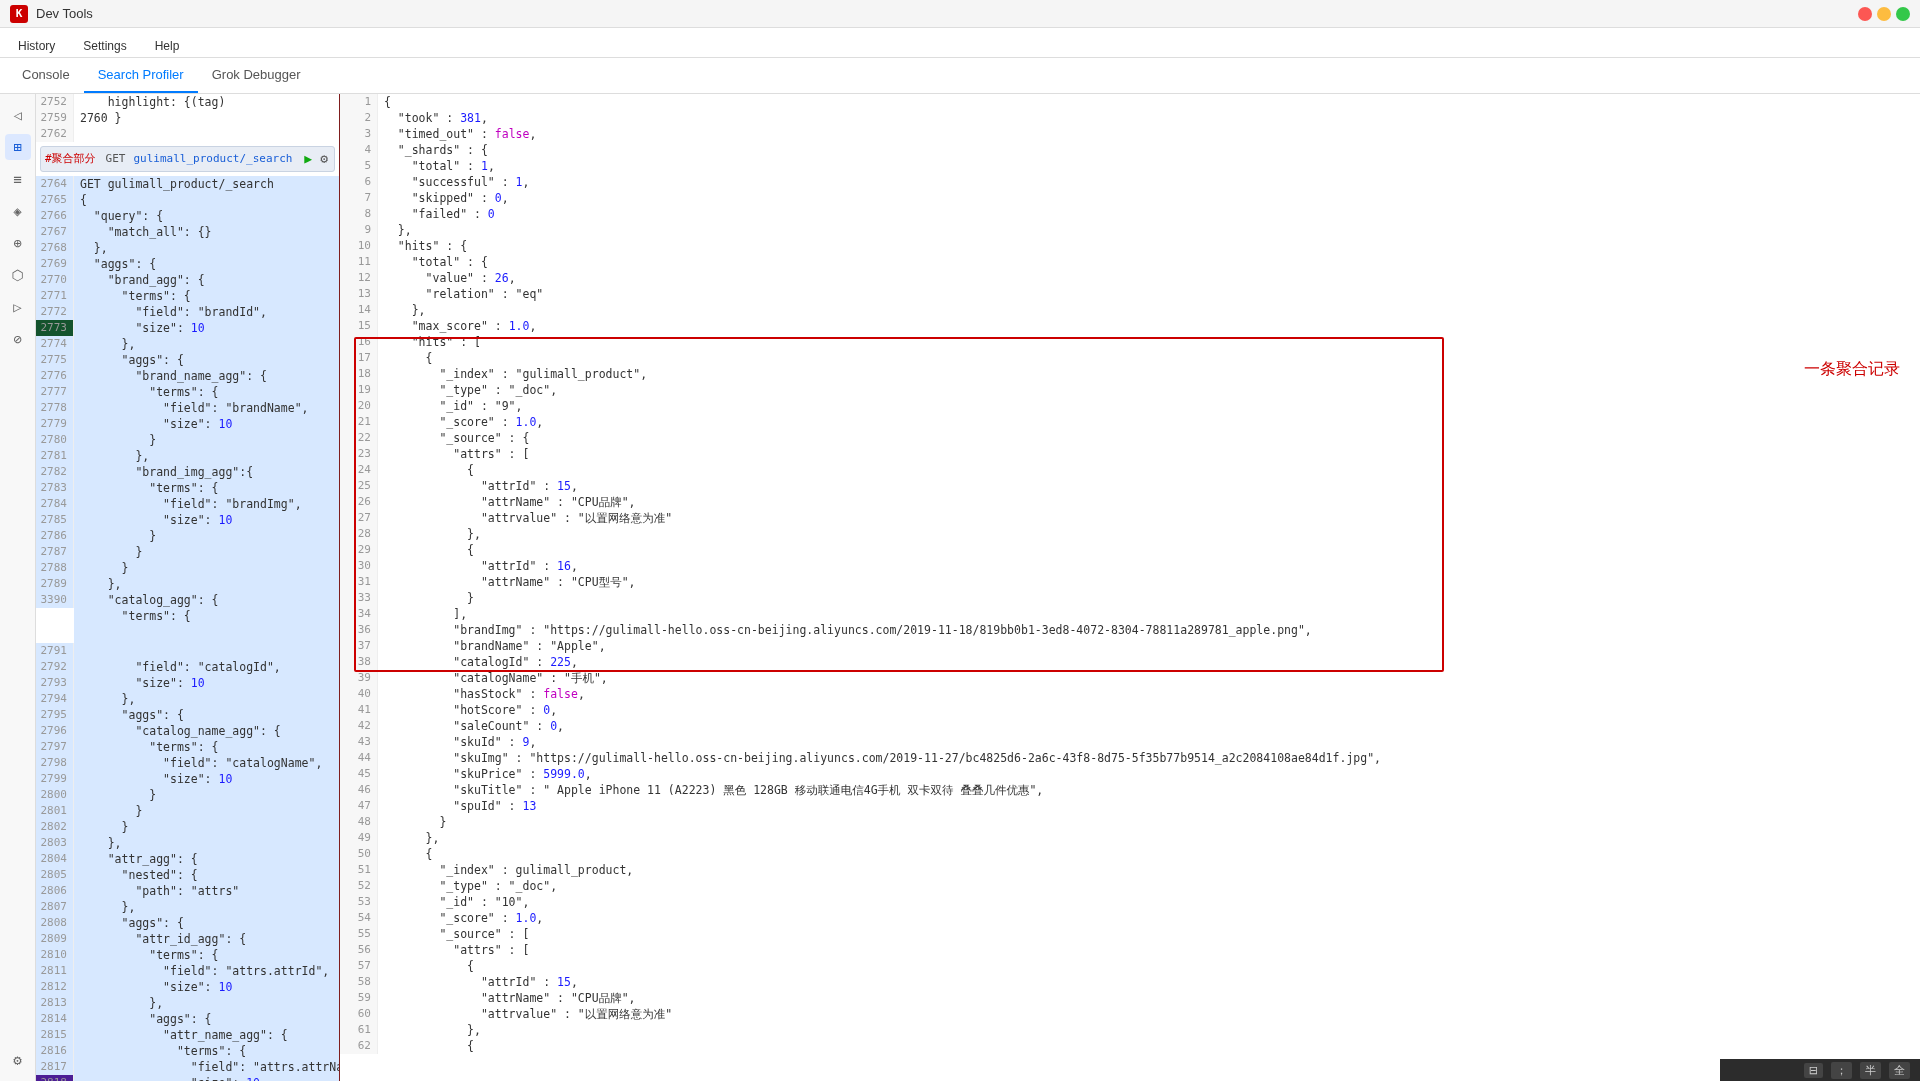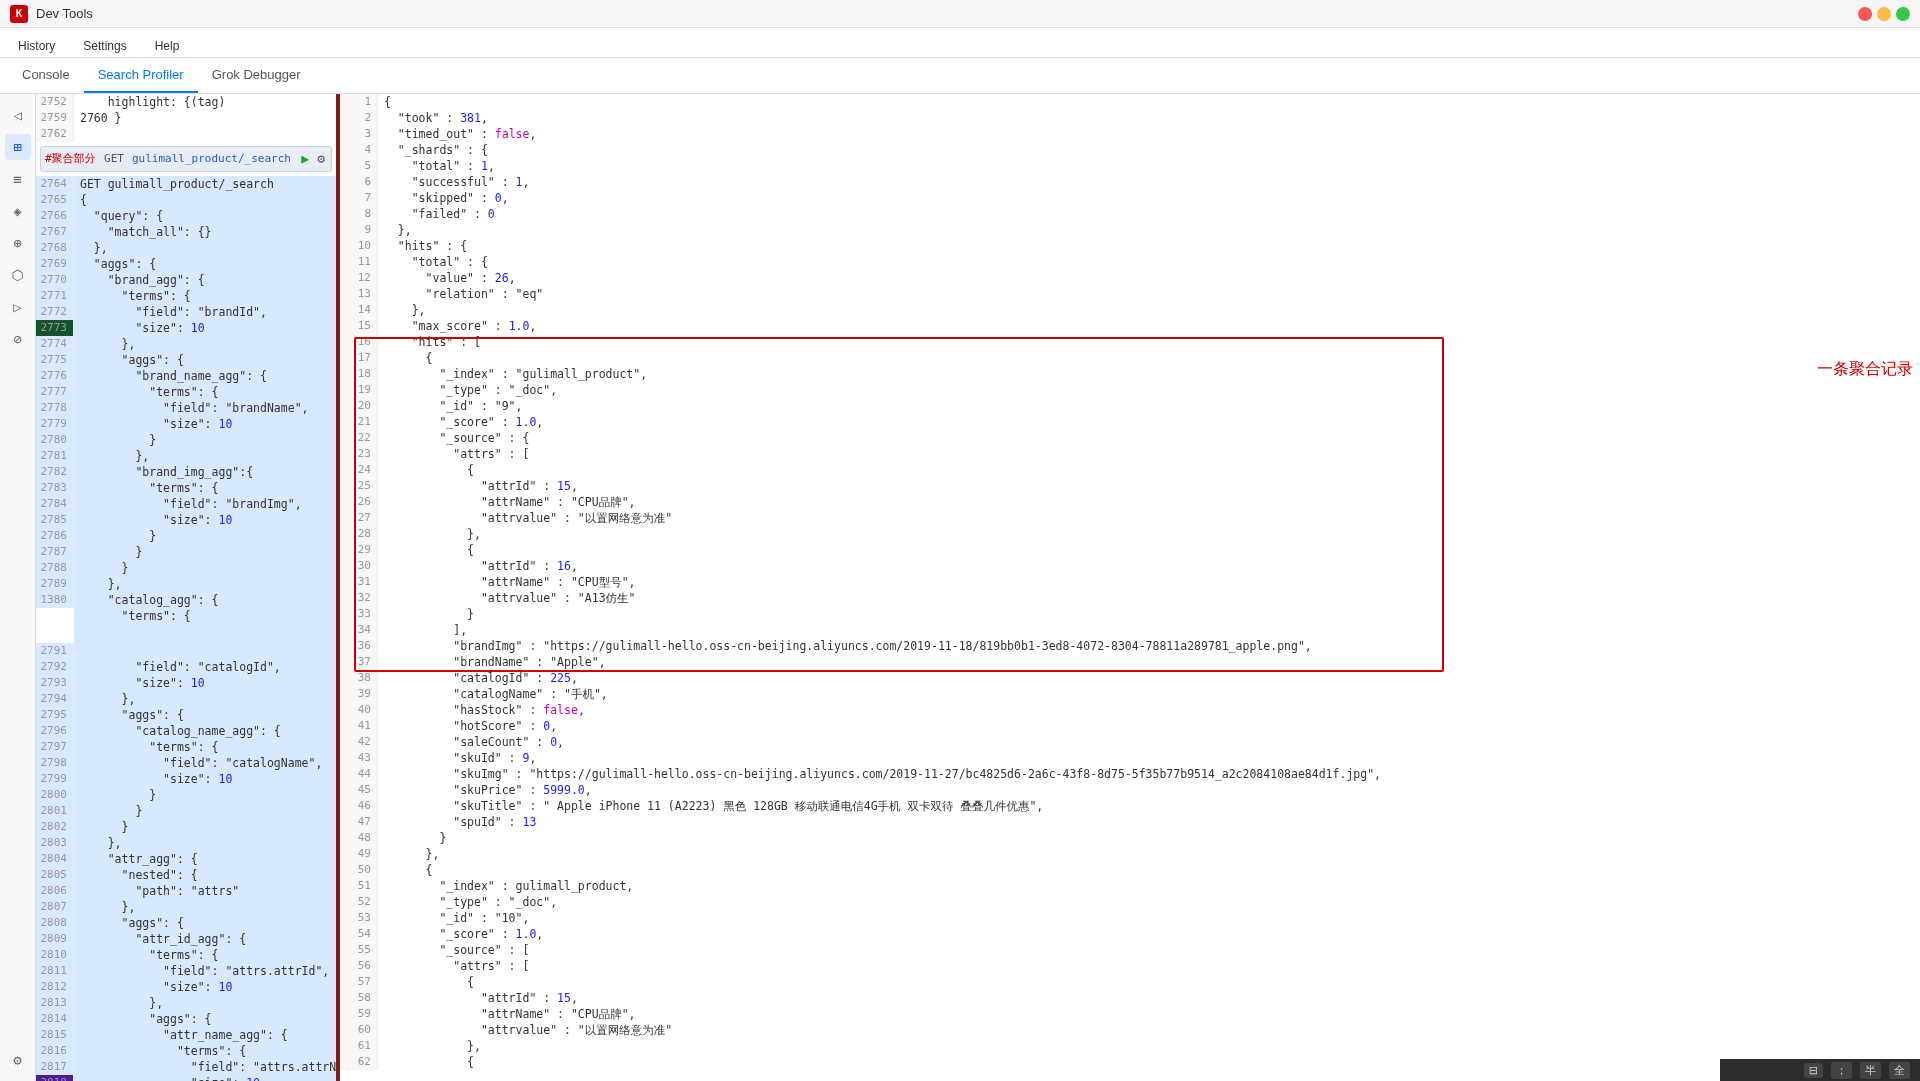--- a/index.html
+++ b/index.html
@@ -79,21 +79,21 @@
       cursor: pointer;
       color: #666;
       font-size: 14px;
     }
     .sidebar-icon.active { background: #dce8ff; color: #1a5fd7; }
 
     
     #left-panel {
       width: 304px;
       background: #fff;
-      border-right: 4px solid #7f1d1d;
+      border-right: 1px solid #7f1d1d;
       display: flex;
       flex-direction: column;
       overflow: hidden;
       position: relative;
     }
     
     
     #query-toolbar {
       background: #e8edf5;
       border: 1px solid #c9d3e2;
@@ -166,21 +166,21 @@
       border: 2px solid #cc0000;
       pointer-events: none;
       border-radius: 2px;
     }
     .annotation-label {
       position: absolute;
       color: #cc0000;
       font-size: 16px;
       font-family: sans-serif;
       font-weight: normal;
-      right: 7px;
+      right: 20px;
       pointer-events: none;
     }
     
     
     #statusbar {
       height: 22px;
       background: #2c2c2c;
       display: flex;
       align-items: center;
       justify-content: flex-end;
@@ -371,21 +371,21 @@
         </div>
         <div class="code-line">
           <span class="line-num" style="background:#d7e8ff;">2788</span>
           <span class="line-content" style="background:#d7e8ff;">      }</span>
         </div>
         <div class="code-line">
           <span class="line-num" style="background:#d7e8ff;">2789</span>
           <span class="line-content" style="background:#d7e8ff;">    },</span>
         </div>
         <div class="code-line">
-          <span class="line-num" style="background:#d7e8ff;">1380</span>
+          <span class="line-num" style="background:#d7e8ff;">3390</span>
           <span class="line-content" style="background:#d7e8ff;">    "catalog_agg": {</span>
         </div>
         <div class="code-line">
           <span class="line-num" style="background:#d7e8ff;margin-top:35px;">2791</span>
           <span class="line-content" style="background:#d7e8ff;">      "terms": {</span>
         </div>
         <div class="code-line">
           <span class="line-num" style="background:#d7e8ff;">2792</span>
           <span class="line-content" style="background:#d7e8ff;">        "field": "catalogId",</span>
         </div>
@@ -624,24 +624,20 @@
           <span class="line-num">29</span>
           <span class="line-content">            {</span>
         </div>
         <div class="code-line">
           <span class="line-num">30</span>
           <span class="line-content">              "attrId" : <span class="number">16</span>,</span>
         </div>
         <div class="code-line">
           <span class="line-num">31</span>
           <span class="line-content">              "attrName" : "CPU型号",</span>
-        </div>
-        <div class="code-line">
-          <span class="line-num">32</span>
-          <span class="line-content">              "attrvalue" : "A13仿生"</span>
         </div>
         <div class="code-line">
           <span class="line-num">33</span>
           <span class="line-content">            }</span>
         </div>
         <div class="code-line">
           <span class="line-num">34</span>
           <span class="line-content">          ],</span>
         </div>
         <div class="code-line">

